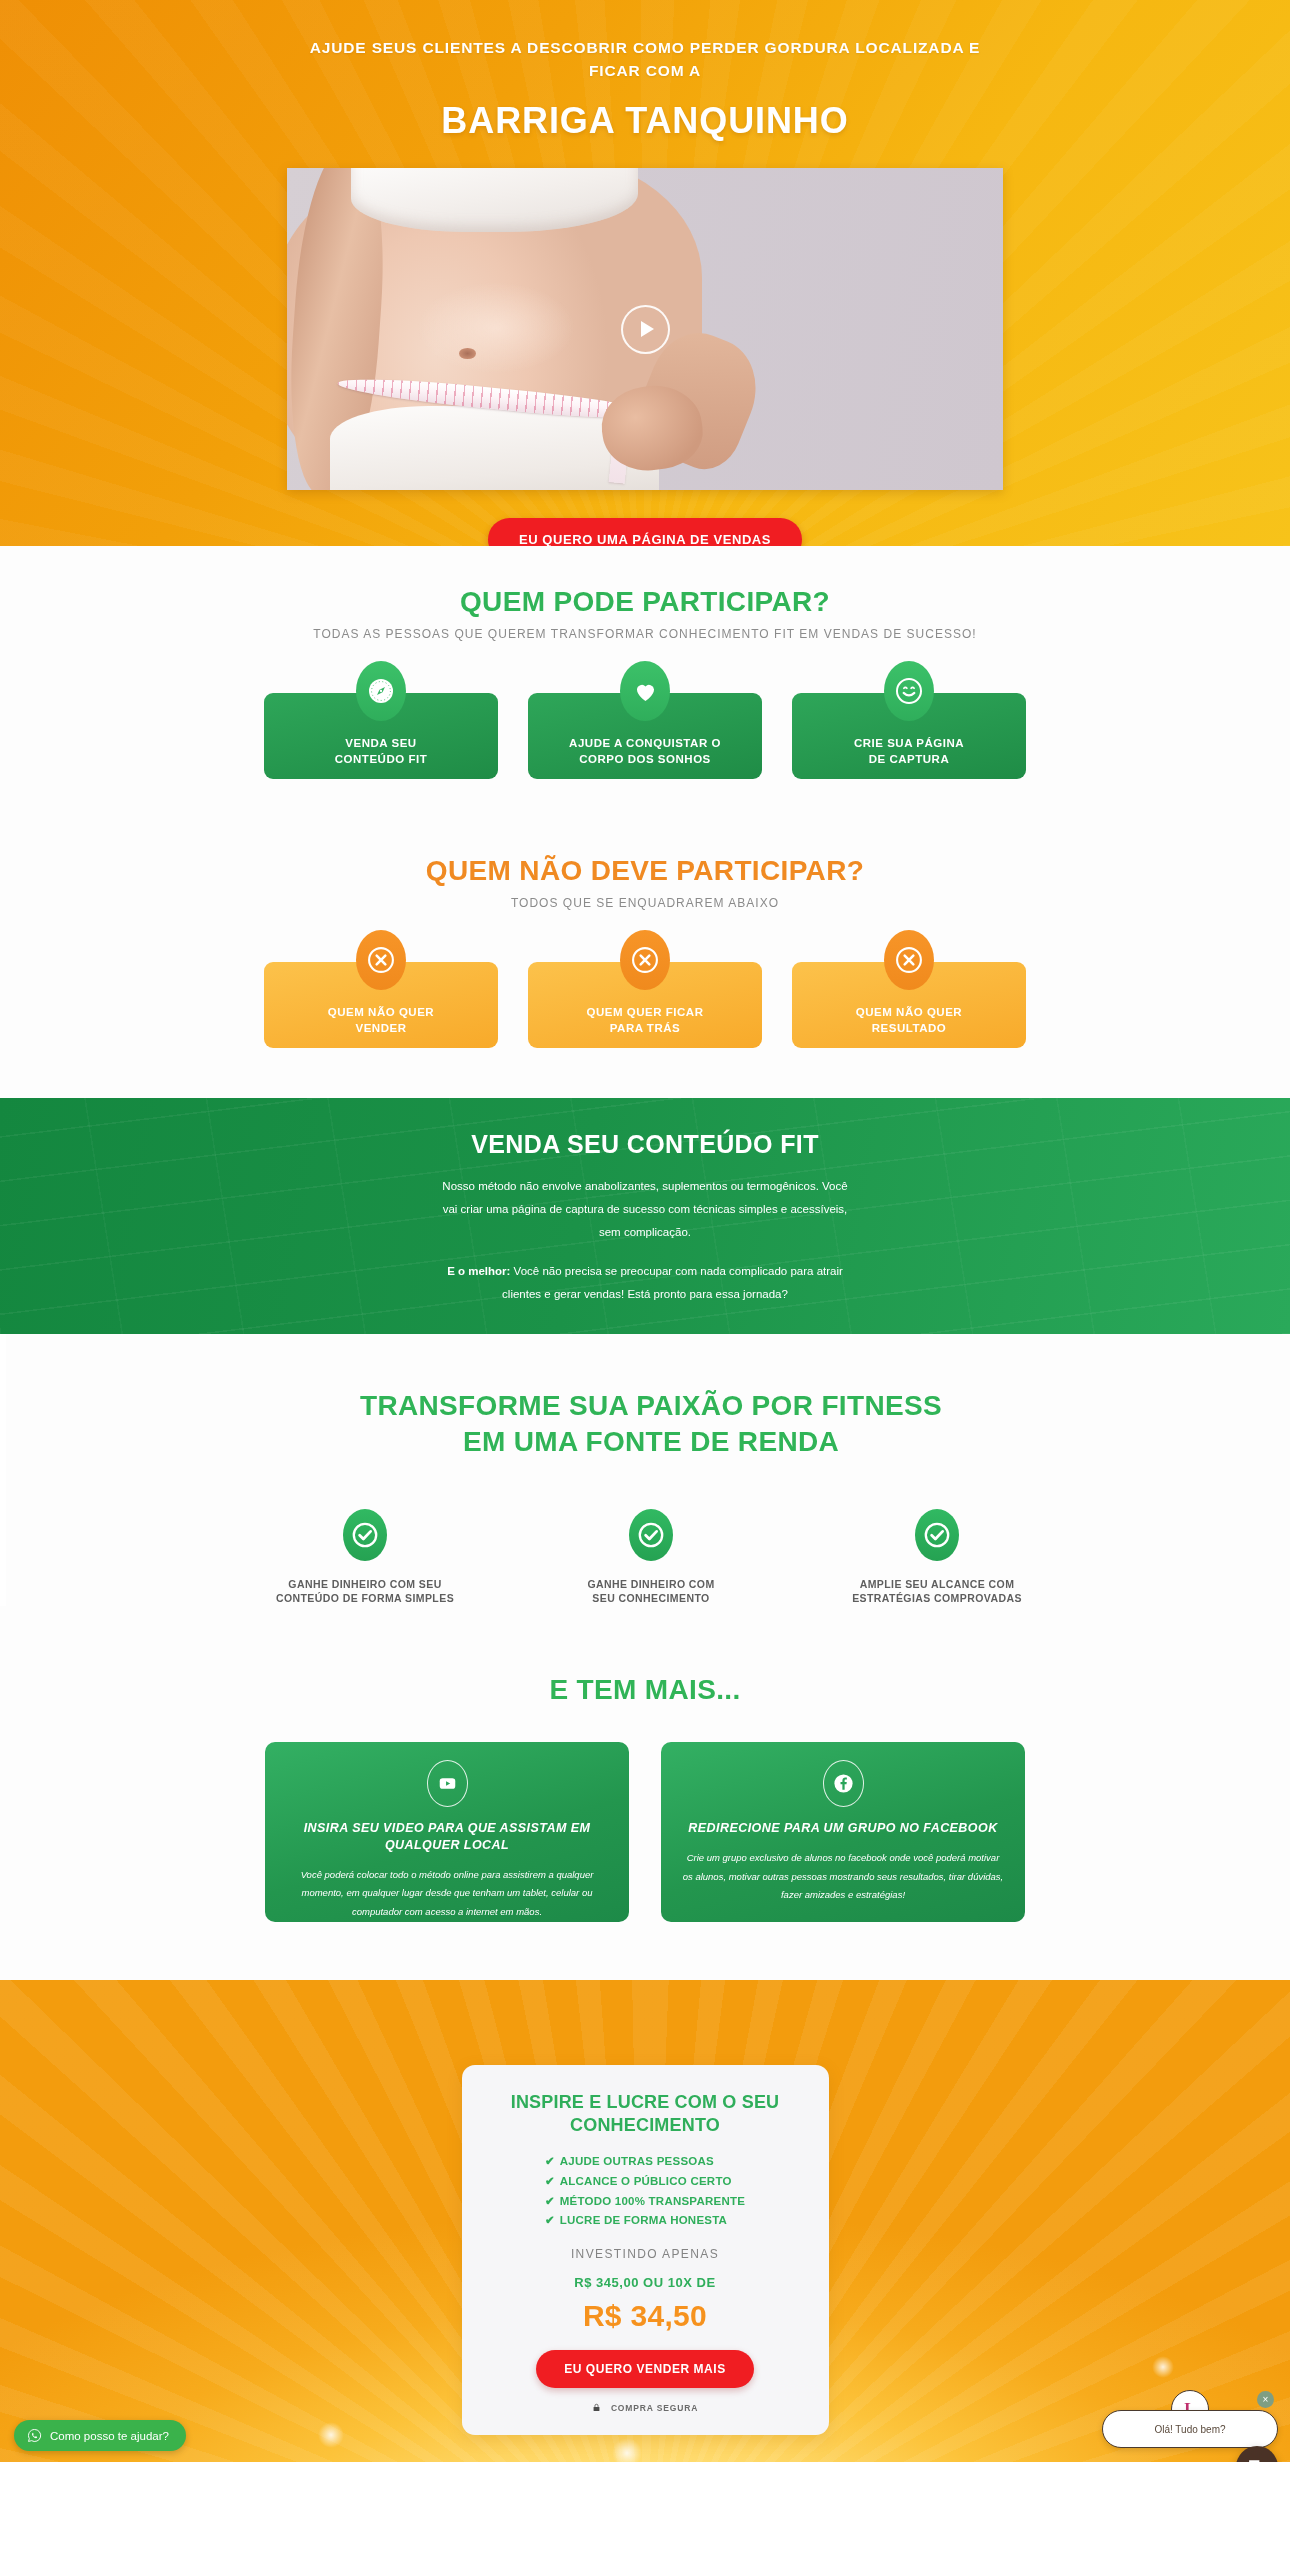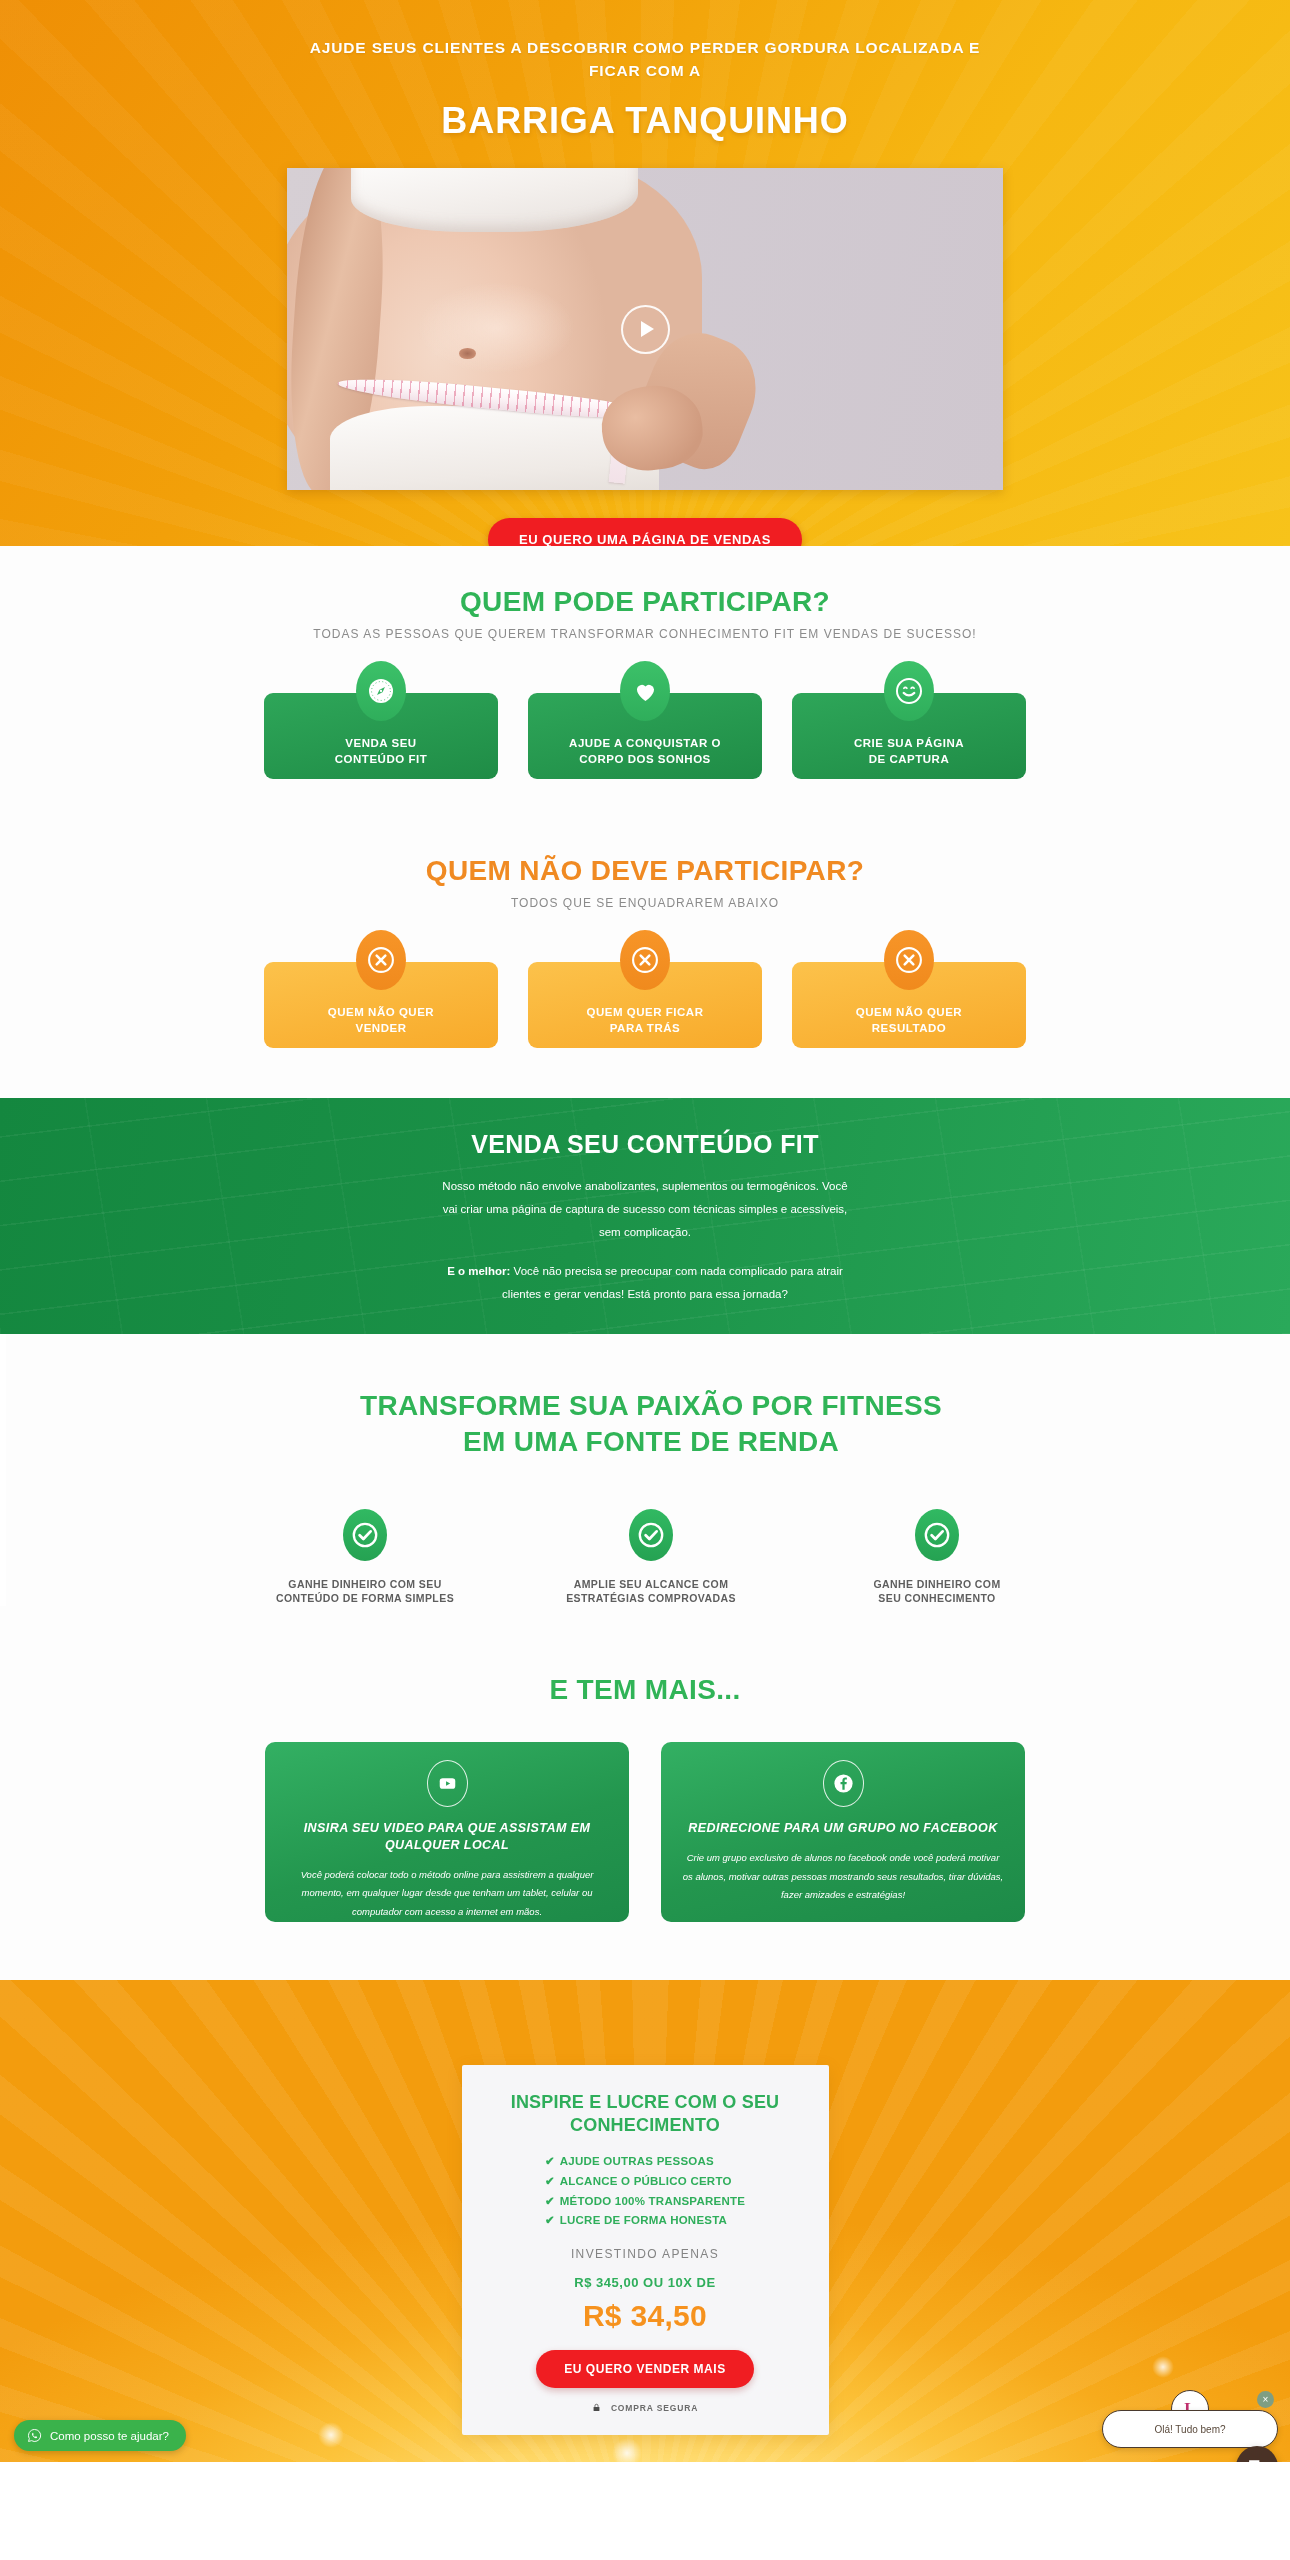--- a/index.html
+++ b/index.html
@@ -283,21 +283,21 @@
          rgba(255,255,255,.07) 0deg 2.2deg, rgba(255,255,255,0) 2.2deg 5.2deg),
       radial-gradient(ellipse 62% 70% at 50% 118%, #fff6cf 0%, #ffe07a 22%, #fcc33a 48%, #f7ab1c 72%, #f39c0d 100%);
     overflow:hidden;
   }
   .bot-sparkle{position:absolute;border-radius:50%;background:radial-gradient(circle,rgba(255,255,255,.85),rgba(255,255,255,0) 70%);}
   .price-card{
     position:relative;
     width:367px;
     margin:85px auto 0;
     background:#f6f6f8;
-    border-radius:2px;
+    border-radius:13px;
     padding:26px 10px 22px;
     text-align:center;
     box-shadow:0 4px 16px rgba(160,100,0,.16);
     z-index:3;
   }
   .pc-title{
     color:#2fae5b; font-size:18px; font-weight:800; line-height:1.25; letter-spacing:.01em;
   }
   .pc-list{ list-style:none; margin:16px 0 0; display:inline-block; text-align:left;}
   .pc-list li{
@@ -513,32 +513,32 @@
       </div>
     </div>
     <div class="check-item">
       <div class="check-ring">
         <svg width="28" height="28" viewBox="0 0 24 24">
           <circle cx="12" cy="12" r="9.6" fill="none" stroke="#fff" stroke-width="2"></circle>
           <path d="M7.4 12.3 10.6 15.5 16.8 8.9" fill="none" stroke="#fff" stroke-width="2.4" stroke-linecap="round" stroke-linejoin="round"></path>
         </svg>
       </div>
       <div class="check-cap">
-        <span>AMPLIE SEU ALCANCE COM</span><br><span>ESTRATÉGIAS COMPROVADAS</span>
+        <span>GANHE DINHEIRO COM</span><br><span>SEU CONHECIMENTO</span>
       </div>
     </div>
     <div class="check-item">
       <div class="check-ring">
         <svg width="28" height="28" viewBox="0 0 24 24">
           <circle cx="12" cy="12" r="9.6" fill="none" stroke="#fff" stroke-width="2"></circle>
           <path d="M7.4 12.3 10.6 15.5 16.8 8.9" fill="none" stroke="#fff" stroke-width="2.4" stroke-linecap="round" stroke-linejoin="round"></path>
         </svg>
       </div>
       <div class="check-cap">
-        <span>GANHE DINHEIRO COM</span><br><span>SEU CONHECIMENTO</span>
+        <span>AMPLIE SEU ALCANCE COM</span><br><span>ESTRATÉGIAS COMPROVADAS</span>
       </div>
     </div>
   </div>
 </section>
 
 <section class="sec" style="padding-top:68px;padding-bottom:58px;">
   <h2 class="sec-h">E TEM MAIS...</h2>
 
   <div class="cards2">
     <div class="card2">

